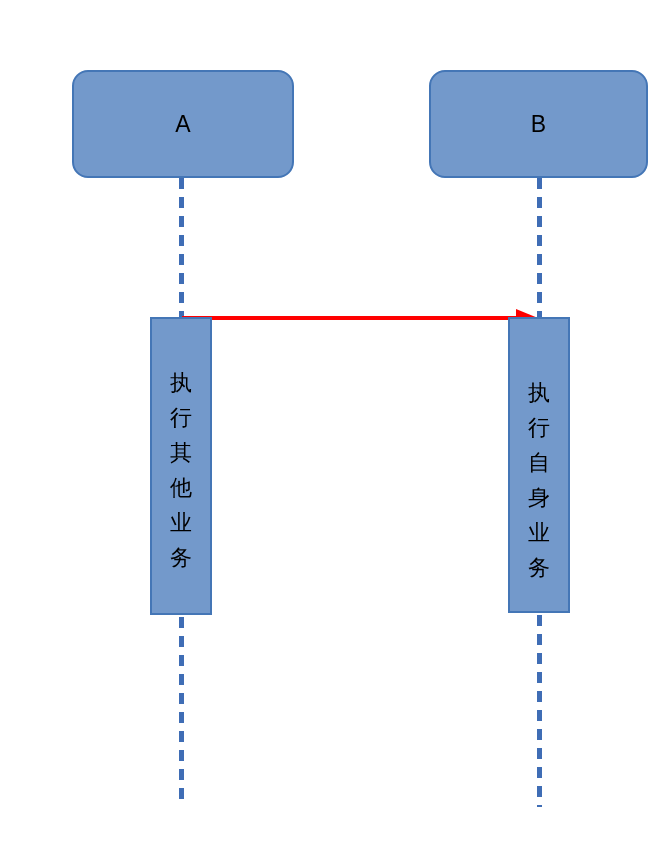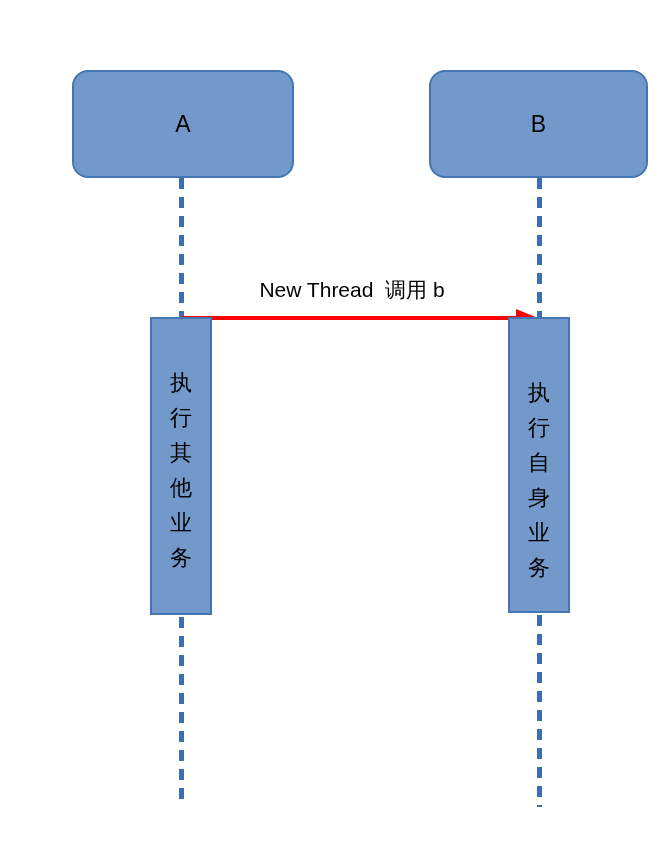--- a/index.html
+++ b/index.html
@@ -108,21 +108,20 @@
 
   <div class="actor-box box-b">
     <span>B</span>
   </div>
 
   <div class="lifeline ll-a-top"></div>
   <div class="lifeline ll-b-top"></div>
   <div class="lifeline ll-a-bottom"></div>
   <div class="lifeline ll-b-bottom"></div>
 
-  <div class="msg-label">New Thread  调用 b</div>
   <div class="msg-line"></div>
   <div class="msg-head"></div>
 
   <div class="bar bar-a">
     <span class="vchar">执</span>
     <span class="vchar">行</span>
     <span class="vchar">其</span>
     <span class="vchar">他</span>
     <span class="vchar">业</span>
     <span class="vchar">务</span>

